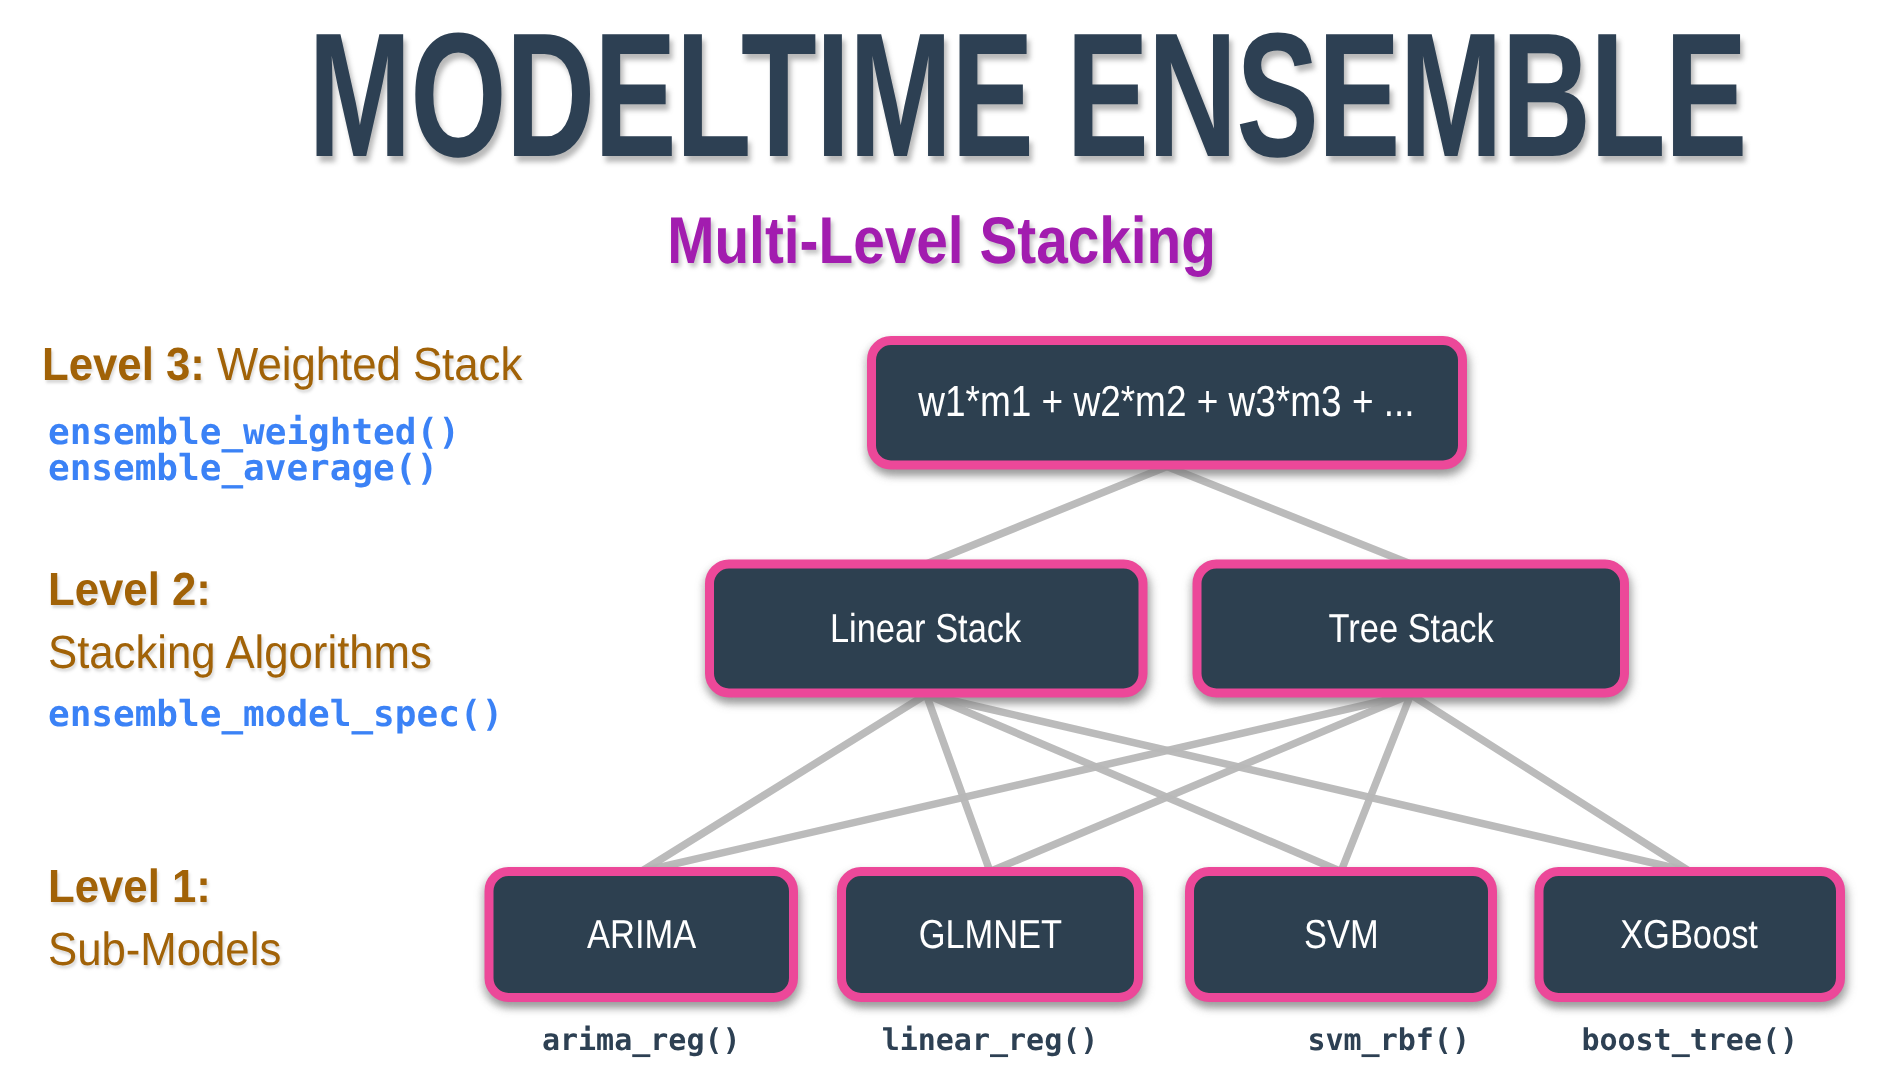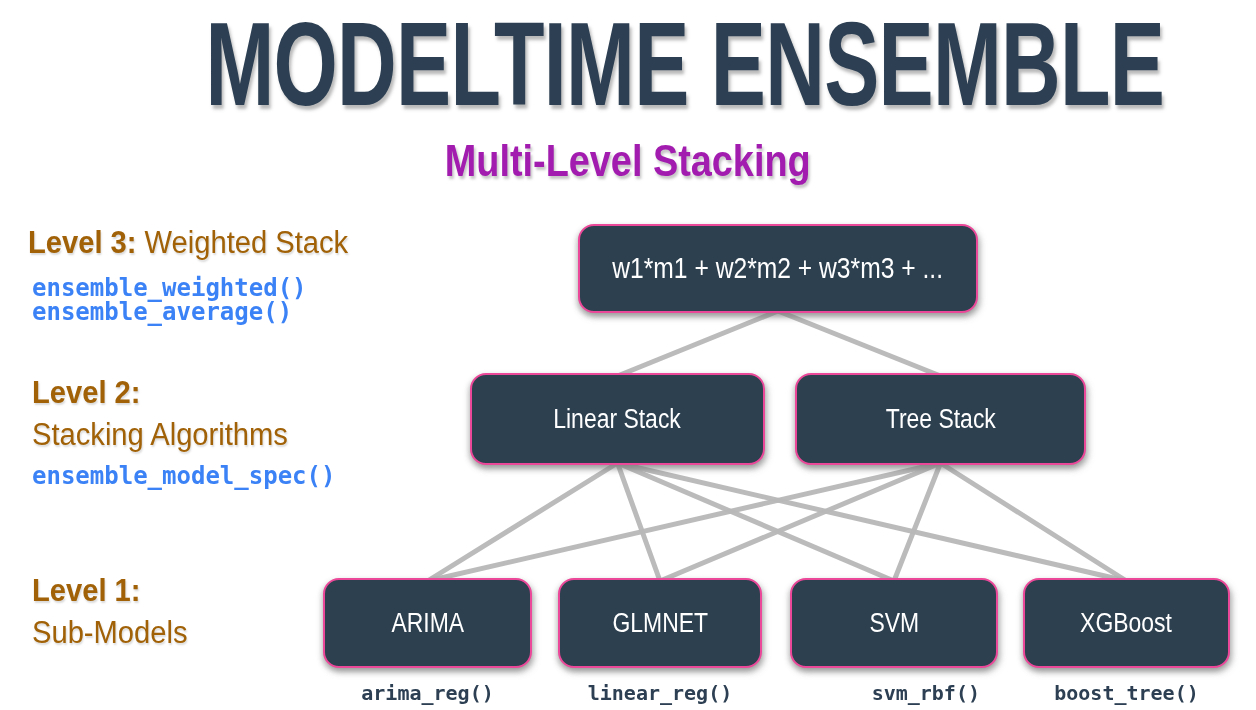--- a/index.html
+++ b/index.html
@@ -69,21 +69,21 @@
     font-size: 24px;
     line-height: 24px;
     color: #3b82f6;
     white-space: nowrap;
   }
 
   
   .node {
     position: absolute;
     background: #2d4050;
-    border: 2px solid #ec4899;
+    border: 6px solid #ec4899;
     border-radius: 16px;
     box-shadow: 2px 4px 6px rgba(105,105,105,0.55), -2px 3px 5px rgba(140,140,140,0.35);
     display: flex;
     align-items: center;
     justify-content: center;
     color: #ffffff;
     z-index: 2;
     box-sizing: border-box;
   }
   .node .squeeze {

